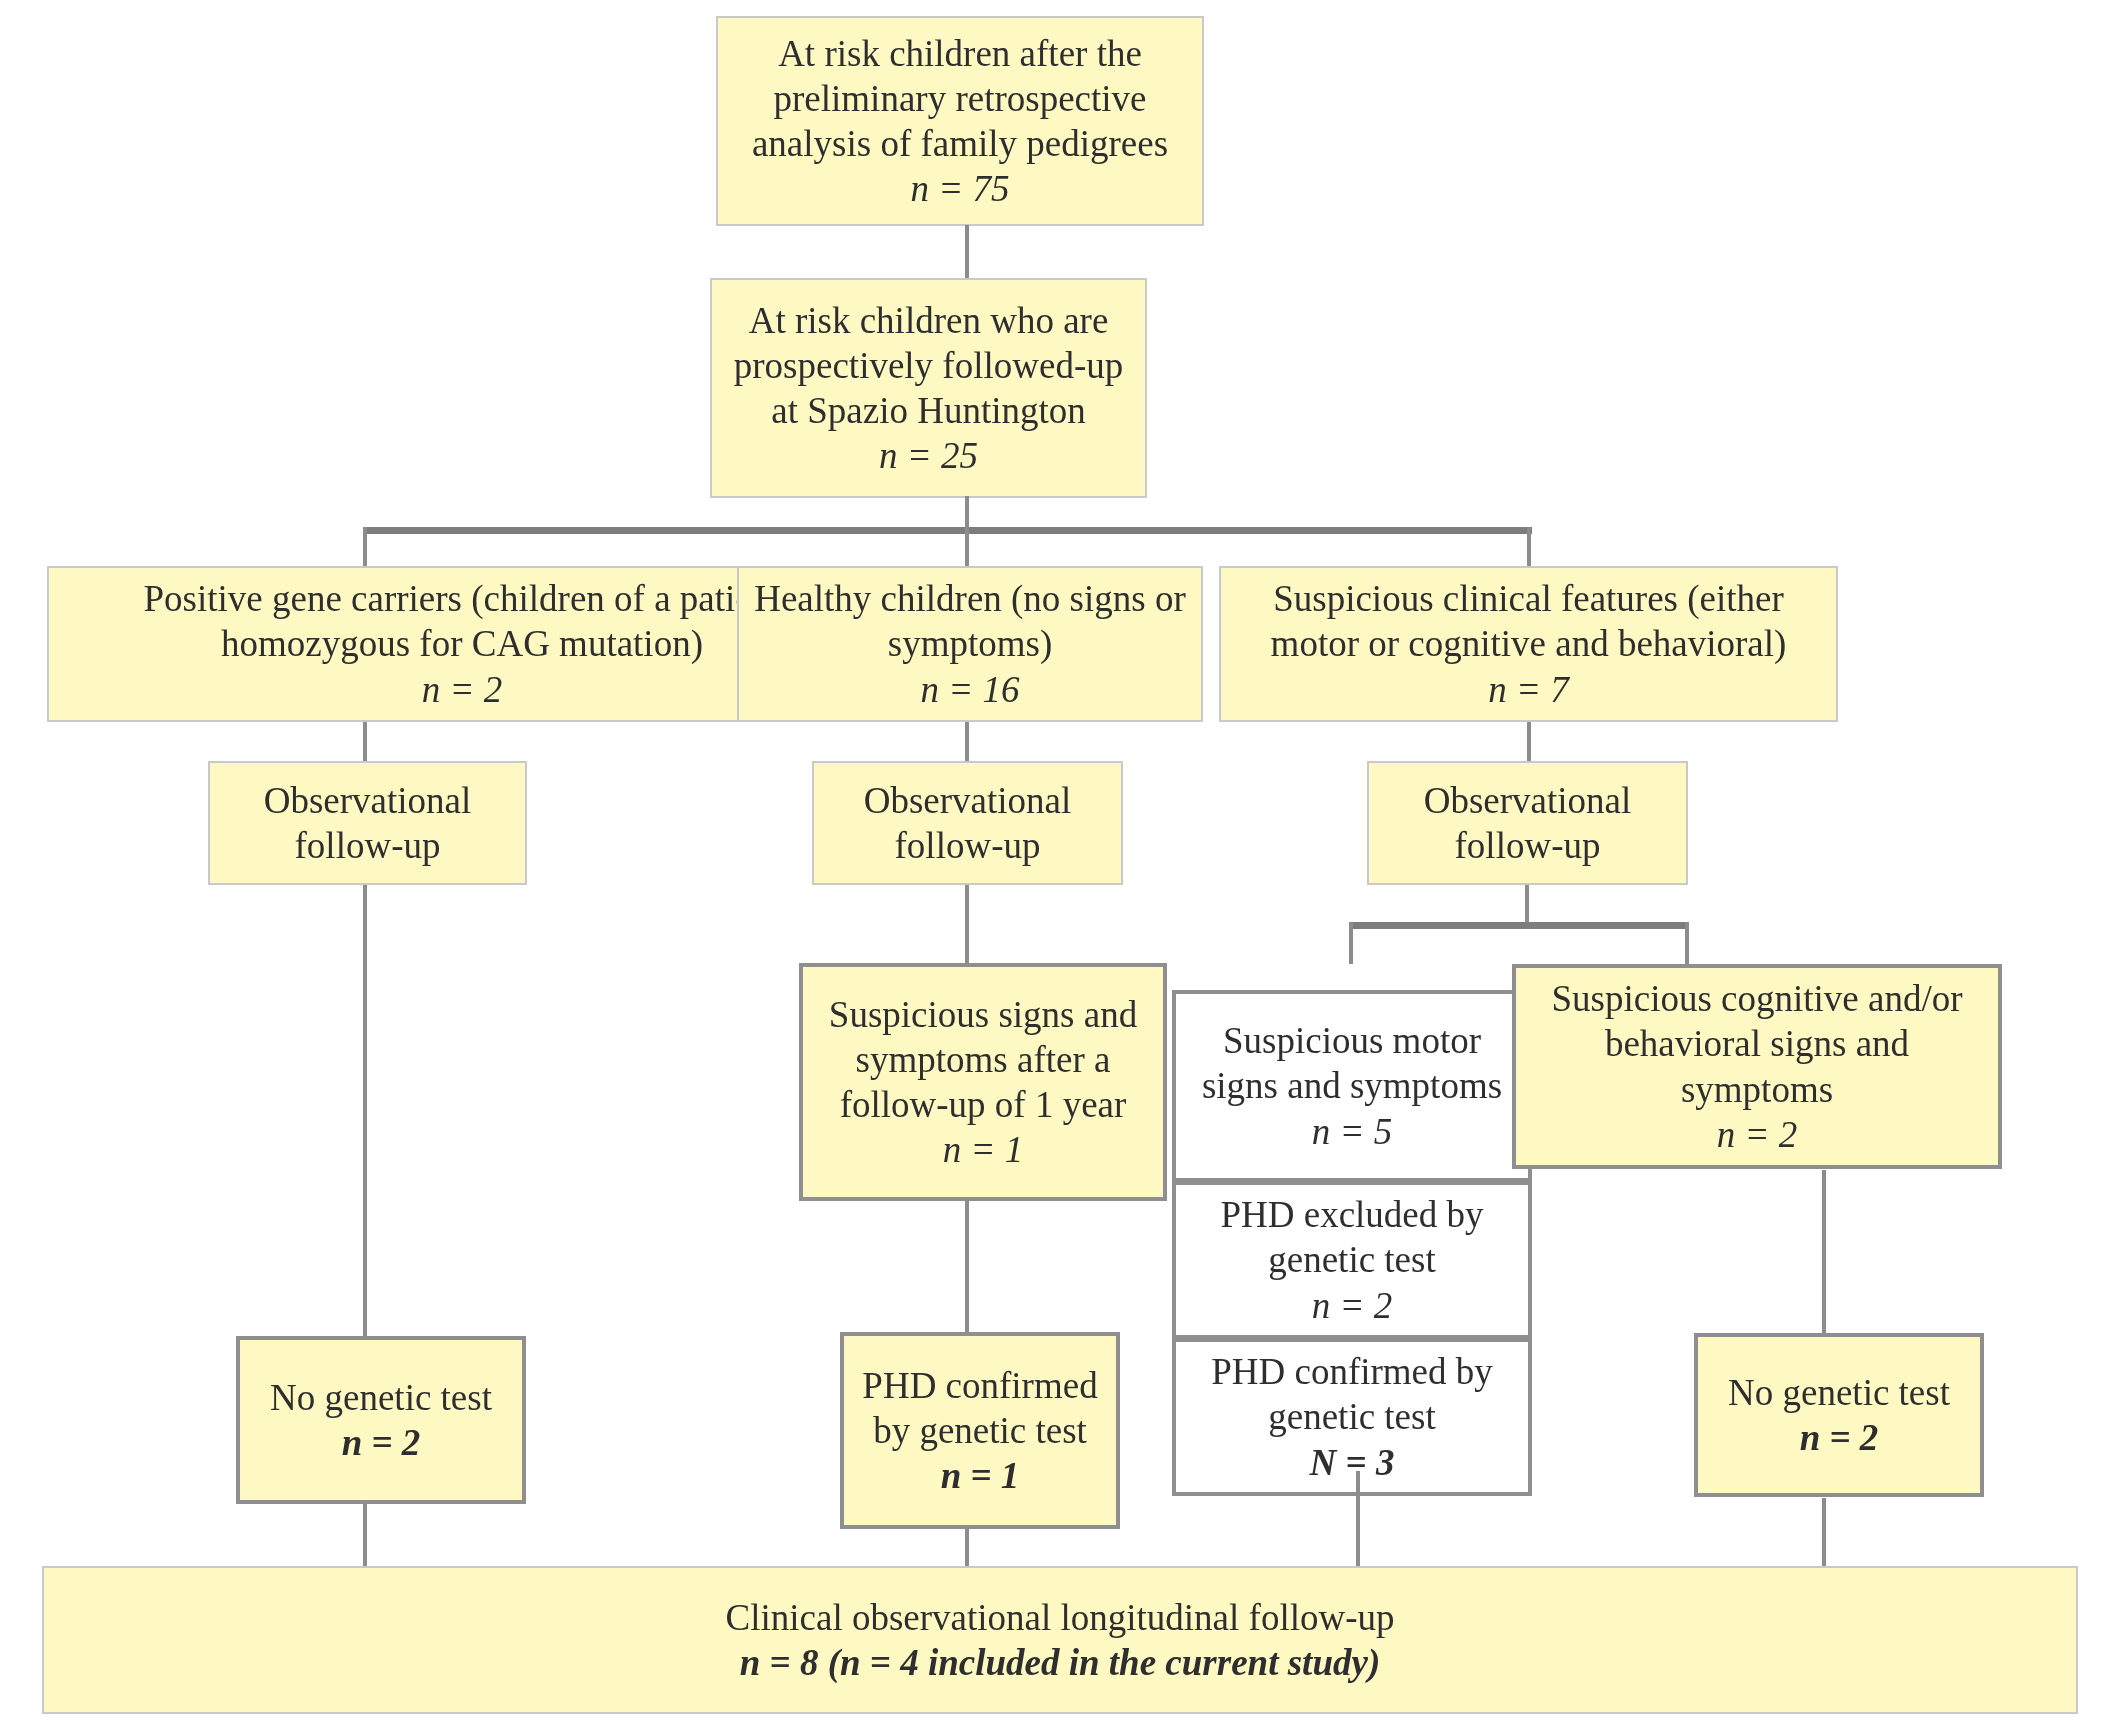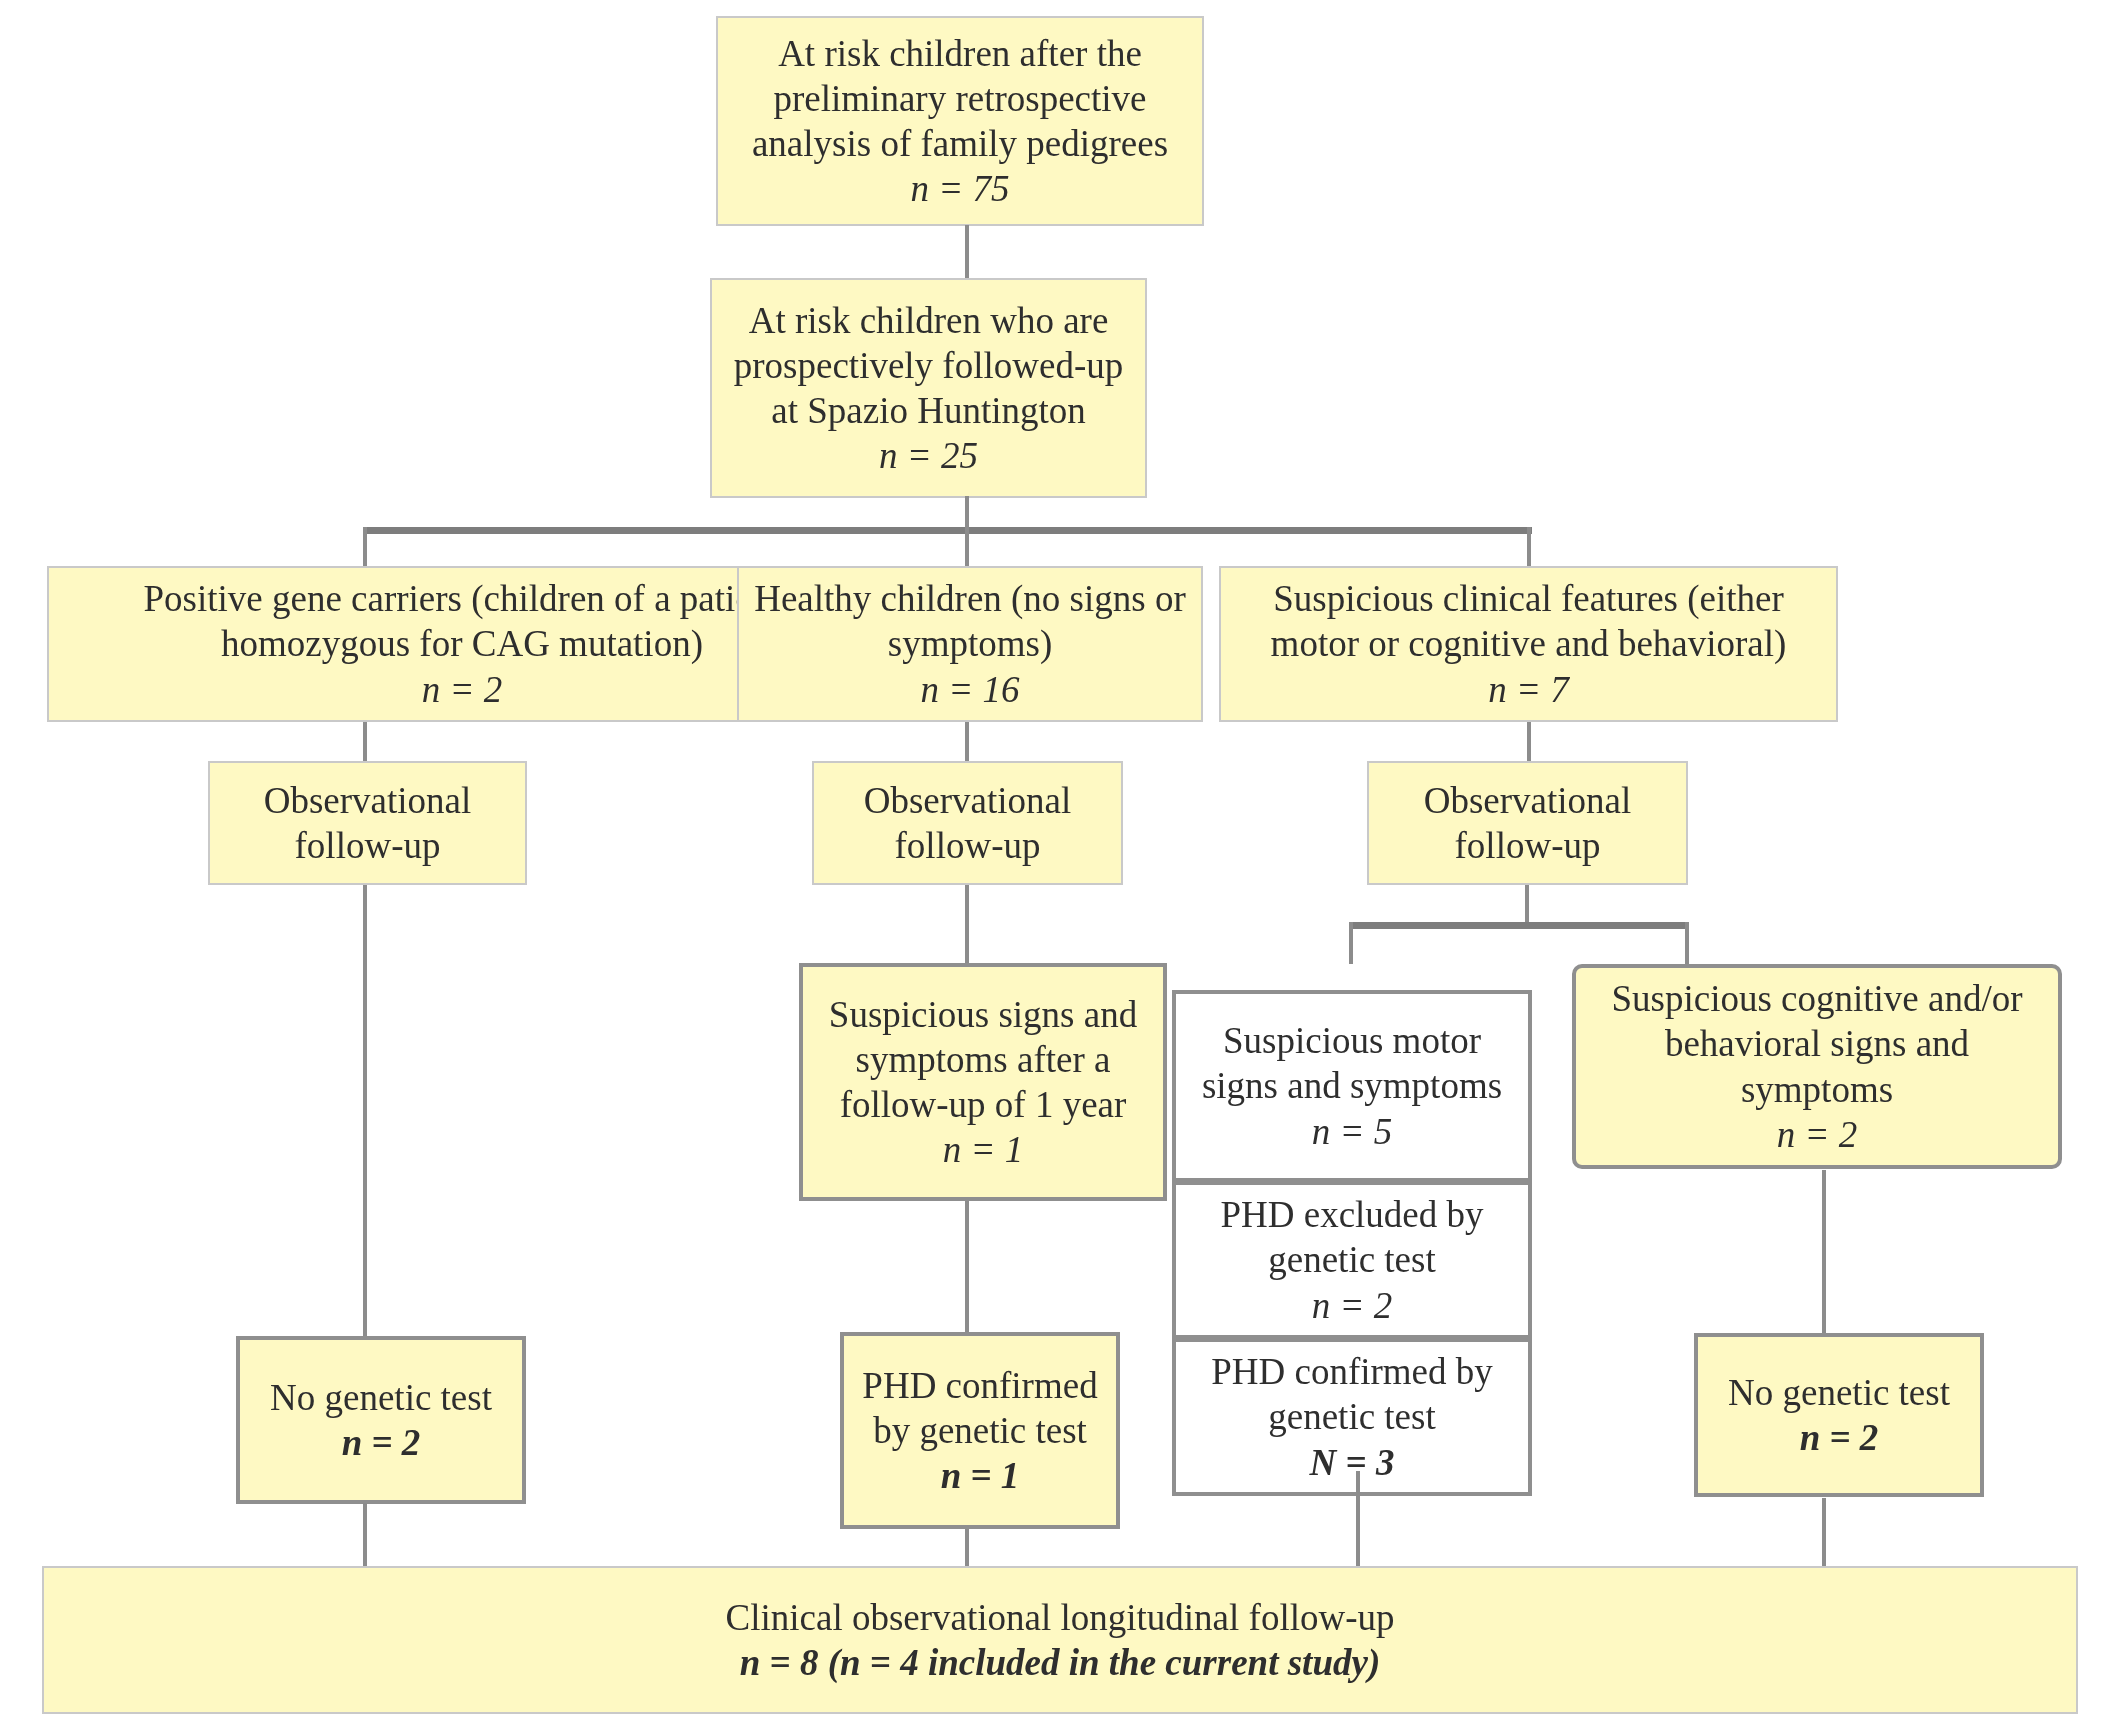--- a/index.html
+++ b/index.html
@@ -131,21 +131,21 @@
     <div class="cell" style="height:157px;">
       <div>PHD excluded by genetic test</div>
       <div class="n">n = 2</div>
     </div>
     <div class="cell" style="height:157px;">
       <div>PHD confirmed by genetic test</div>
       <div class="n bold">N = 3</div>
     </div>
   </div>
 
-  <div class="node dark" style="left:1556px;top:964px;width:490px;height:205px;border-radius:10px;">
+  <div class="node dark" style="left:1496px;top:964px;width:490px;height:205px;">
     <div>Suspicious cognitive and/or behavioral signs and symptoms</div>
     <div class="n">n = 2</div>
   </div>
 
   <div class="vline" style="left:965px;top:1201px;height:131px;"></div>
   <div class="vline" style="left:1822px;top:1170px;height:164px;"></div>
 
   <div class="node dark" style="left:220px;top:1336px;width:290px;height:168px;">
     <div>No genetic test</div>
     <div class="n bold">n = 2</div>

